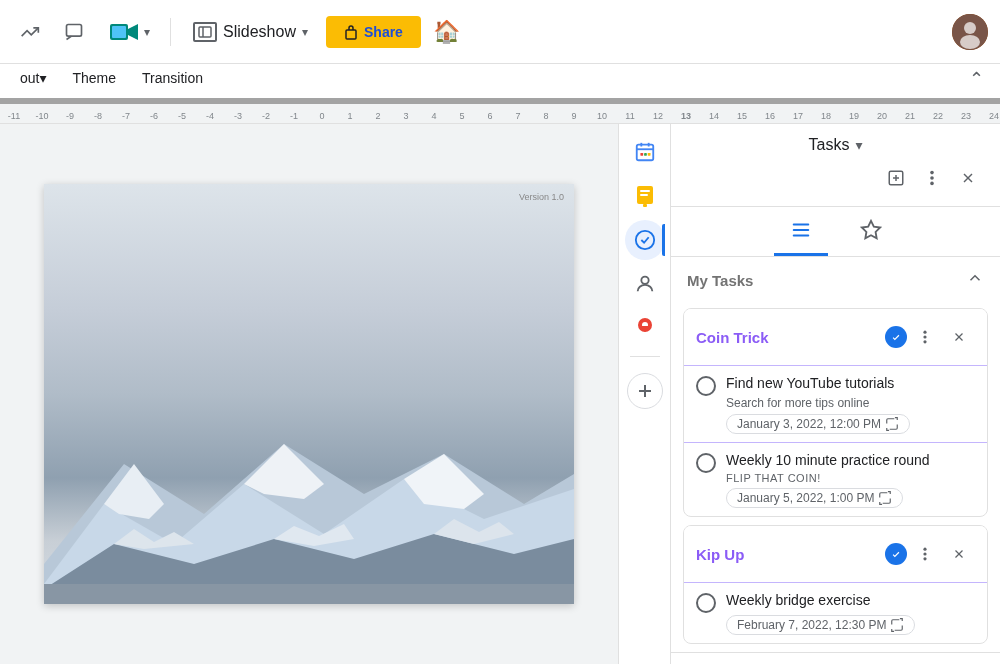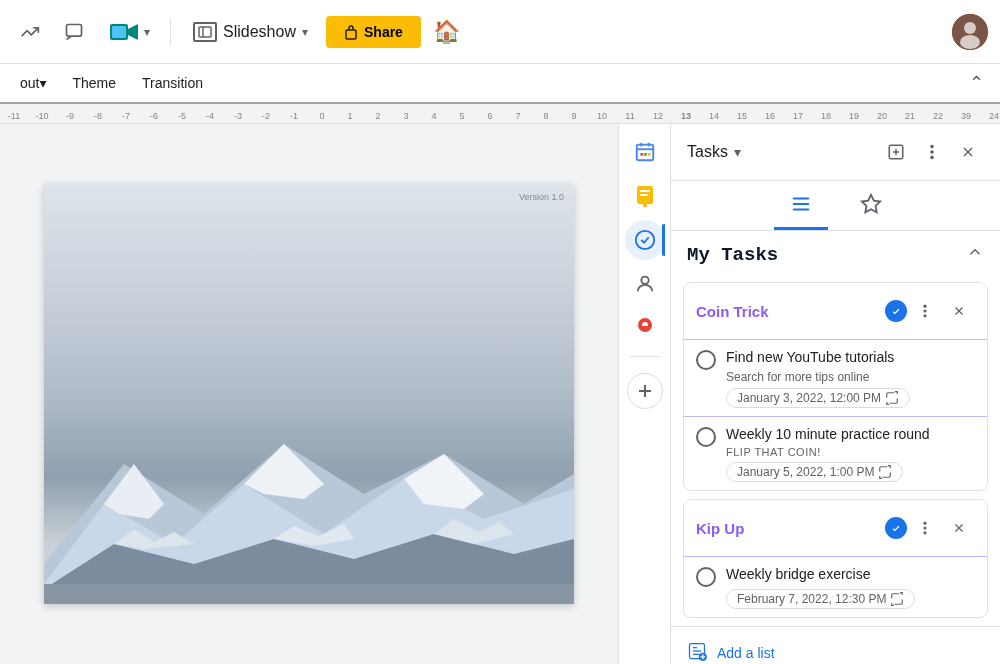--- a/index.html
+++ b/index.html
@@ -43,44 +43,44 @@
     }
 
     .share-btn {
       display: flex; align-items: center; gap: 6px;
       background: #fbbc04;
       border: none; cursor: pointer;
       padding: 8px 18px;
       border-radius: 4px;
       font-size: 14px;
       font-weight: 600;
-      color: #000000;
+      color: #1d4ed8;
     }
     .avatar {
       width: 36px; height: 36px;
       border-radius: 50%;
       background: #8b4513;
       overflow: hidden;
       margin-left: auto;
       display: flex; align-items: center; justify-content: center;
       color: #fff; font-size: 14px; font-weight: 500;
     }
     .meet-btn {
       display: flex; align-items: center; gap: 4px;
       border: none; background: none; cursor: pointer;
       padding: 4px 8px; border-radius: 4px;
     }
 
     
     .secondary-toolbar {
       height: 40px;
       background: #fff;
-      border-bottom: 2px solid #a3a3a3;
-      display: flex;
-      align-items: center;
+      border-bottom: 6px solid #a3a3a3;
+      display: flex;
+      align-items: flex-start;
       padding: 0 8px;
       gap: 2px;
       flex-shrink: 0;
     }
     .sec-btn {
       border: none; background: none; cursor: pointer;
       padding: 6px 12px;
       border-radius: 4px;
       font-size: 14px;
       color: #202124;
@@ -204,20 +204,21 @@
       display: flex;
       flex-direction: column;
       overflow: hidden;
     }
     .tasks-header {
       display: flex;
       align-items: center;
       padding: 12px 16px;
       border-bottom: 1px solid #e0e0e0;
       gap: 8px;
+      flex-direction: column;
     }
     .tasks-title {
       font-size: 16px;
       font-weight: 500;
       color: #202124;
       display: flex;
       align-items: center;
       gap: 6px;
     }
     .tasks-header-icons {
@@ -261,24 +262,23 @@
       overflow-y: auto;
       padding: 0;
     }
     .my-tasks-header {
       display: flex;
       align-items: center;
       justify-content: space-between;
       padding: 12px 16px;
     }
     .my-tasks-label {
-      font-size: 19px;
+      font-size: 15px;
       font-weight: 600;
-      color: #0f172a;
-      font-family: Liberation Mono, monospace;
+      color: #737373;
     }
     .my-tasks-toggle {
       border: none; background: none; cursor: pointer;
       color: #5f6368; font-size: 18px;
     }
 
     
     .task-group {
       border: 1px solid #e0e0e0;
       border-radius: 8px;
@@ -485,21 +485,21 @@
     <div class="ruler-mark" style="width: 28px; font-weight: bold;">13</div>
     <div class="ruler-mark" style="width: 28px;">14</div>
     <div class="ruler-mark" style="width: 28px;">15</div>
     <div class="ruler-mark" style="width: 28px;">16</div>
     <div class="ruler-mark" style="width: 28px;">17</div>
     <div class="ruler-mark" style="width: 28px;">18</div>
     <div class="ruler-mark" style="width: 28px;">19</div>
     <div class="ruler-mark" style="width: 28px; margin-top: 14px;">20</div>
     <div class="ruler-mark" style="width: 28px;">21</div>
     <div class="ruler-mark" style="width: 28px;">22</div>
-    <div class="ruler-mark" style="width: 28px;">39</div>
+    <div class="ruler-mark" style="width: 28px;">23</div>
     <div class="ruler-mark" style="width: 28px;">24</div>
 </div>
 
 <div class="main-area">
 
   <div class="slide-area">
     <div class="slide-canvas">
       <span class="slide-version">Version 1.0</span>
 
       <div class="mountain-area">

